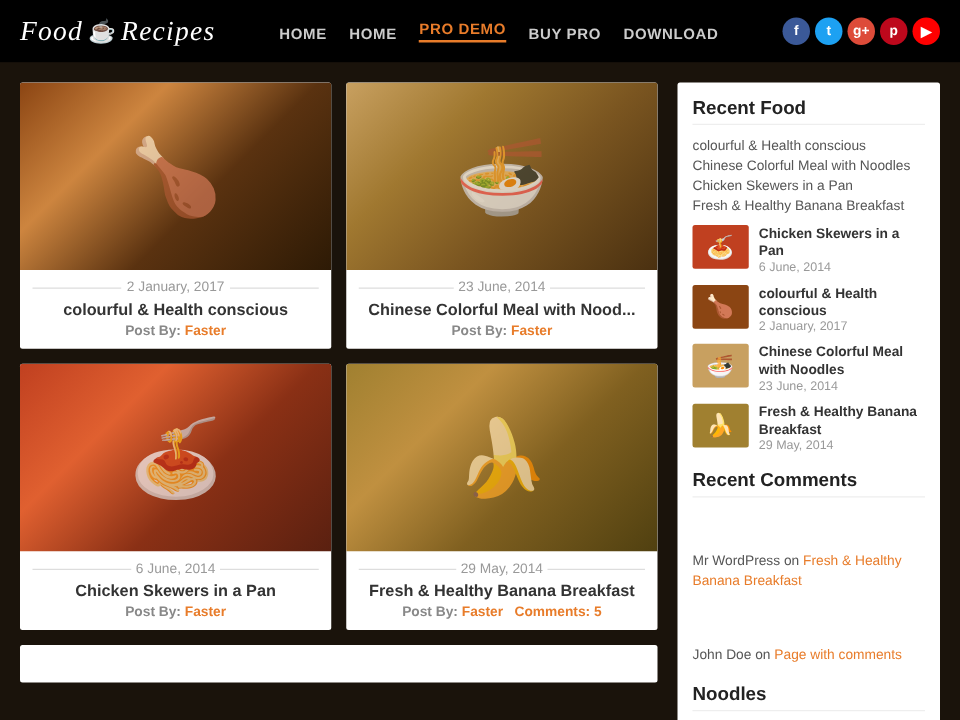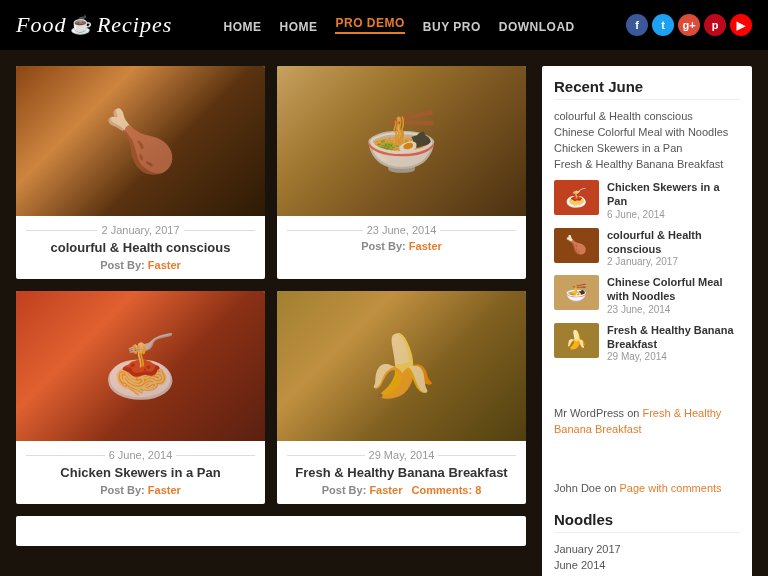--- a/index.html
+++ b/index.html
@@ -304,20 +304,21 @@
           </div>
         </div>
       </div>
 
       <div class="post-card">
         <div class="post-img-placeholder food-noodles">
           <span class="food-item-emoji">🍜</span>
         </div>
         <div class="post-body">
           <div class="post-date">23 June, 2014</div>
+          <div class="post-title">Chinese Colorful Meal with Nood...</div>
           <div class="post-meta">
             <span>Post By:</span>
             <a href="#">Faster</a>
           </div>
         </div>
       </div>
 
       <div class="post-card">
         <div class="post-img-placeholder food-pasta">
           <span class="food-item-emoji">🍝</span>
@@ -336,34 +337,34 @@
         <div class="post-img-placeholder food-banana">
           <span class="food-item-emoji">🍌</span>
         </div>
         <div class="post-body">
           <div class="post-date">29 May, 2014</div>
           <div class="post-title">Fresh &amp; Healthy Banana Breakfast</div>
           <div class="post-meta">
             <span>Post By:</span>
             <a href="#">Faster</a>
             &nbsp;
-            <span style="color:#e87c2a;">Comments: 8</span>
+            <span style="color:#e87c2a;">Comments: 5</span>
           </div>
         </div>
       </div>
 
     </div>
 
     <div class="pagination-bar"></div>
   </div>
 
   <aside class="sidebar">
 
     <div class="sidebar-section">
-      <div class="sidebar-title">Recent June</div>
+      <div class="sidebar-title">Recent Food</div>
       <ul class="recent-links">
         <li><a href="#">colourful &amp; Health conscious</a></li>
         <li><a href="#">Chinese Colorful Meal with Noodles</a></li>
         <li><a href="#">Chicken Skewers in a Pan</a></li>
         <li><a href="#">Fresh &amp; Healthy Banana Breakfast</a></li>
       </ul>
 
       <ul class="recent-thumb-list">
         <li class="recent-thumb-item">
           <div class="thumb-img" style="background:#c04020;">
@@ -398,20 +399,21 @@
             </div>
           <div class="thumb-info">
             <div class="thumb-title">Fresh &amp; Healthy Banana Breakfast</div>
             <div class="thumb-date">29 May, 2014</div>
           </div>
         </li>
       </ul>
     </div>
 
     <div class="sidebar-section">
+      <div class="sidebar-title">Recent Comments</div>
       <div class="comment-entry">
         <a href="#">Mr WordPress</a>
         <span> on </span>
         <span class="on-link"><a href="#" style="color:#e87c2a;">Fresh &amp; Healthy Banana Breakfast</a></span>
       </div>
       <div class="comment-entry">
         <a href="#">John Doe</a>
         <span> on </span>
         <span class="on-link"><a href="#" style="color:#e87c2a;">Page with comments</a></span>
       </div>

